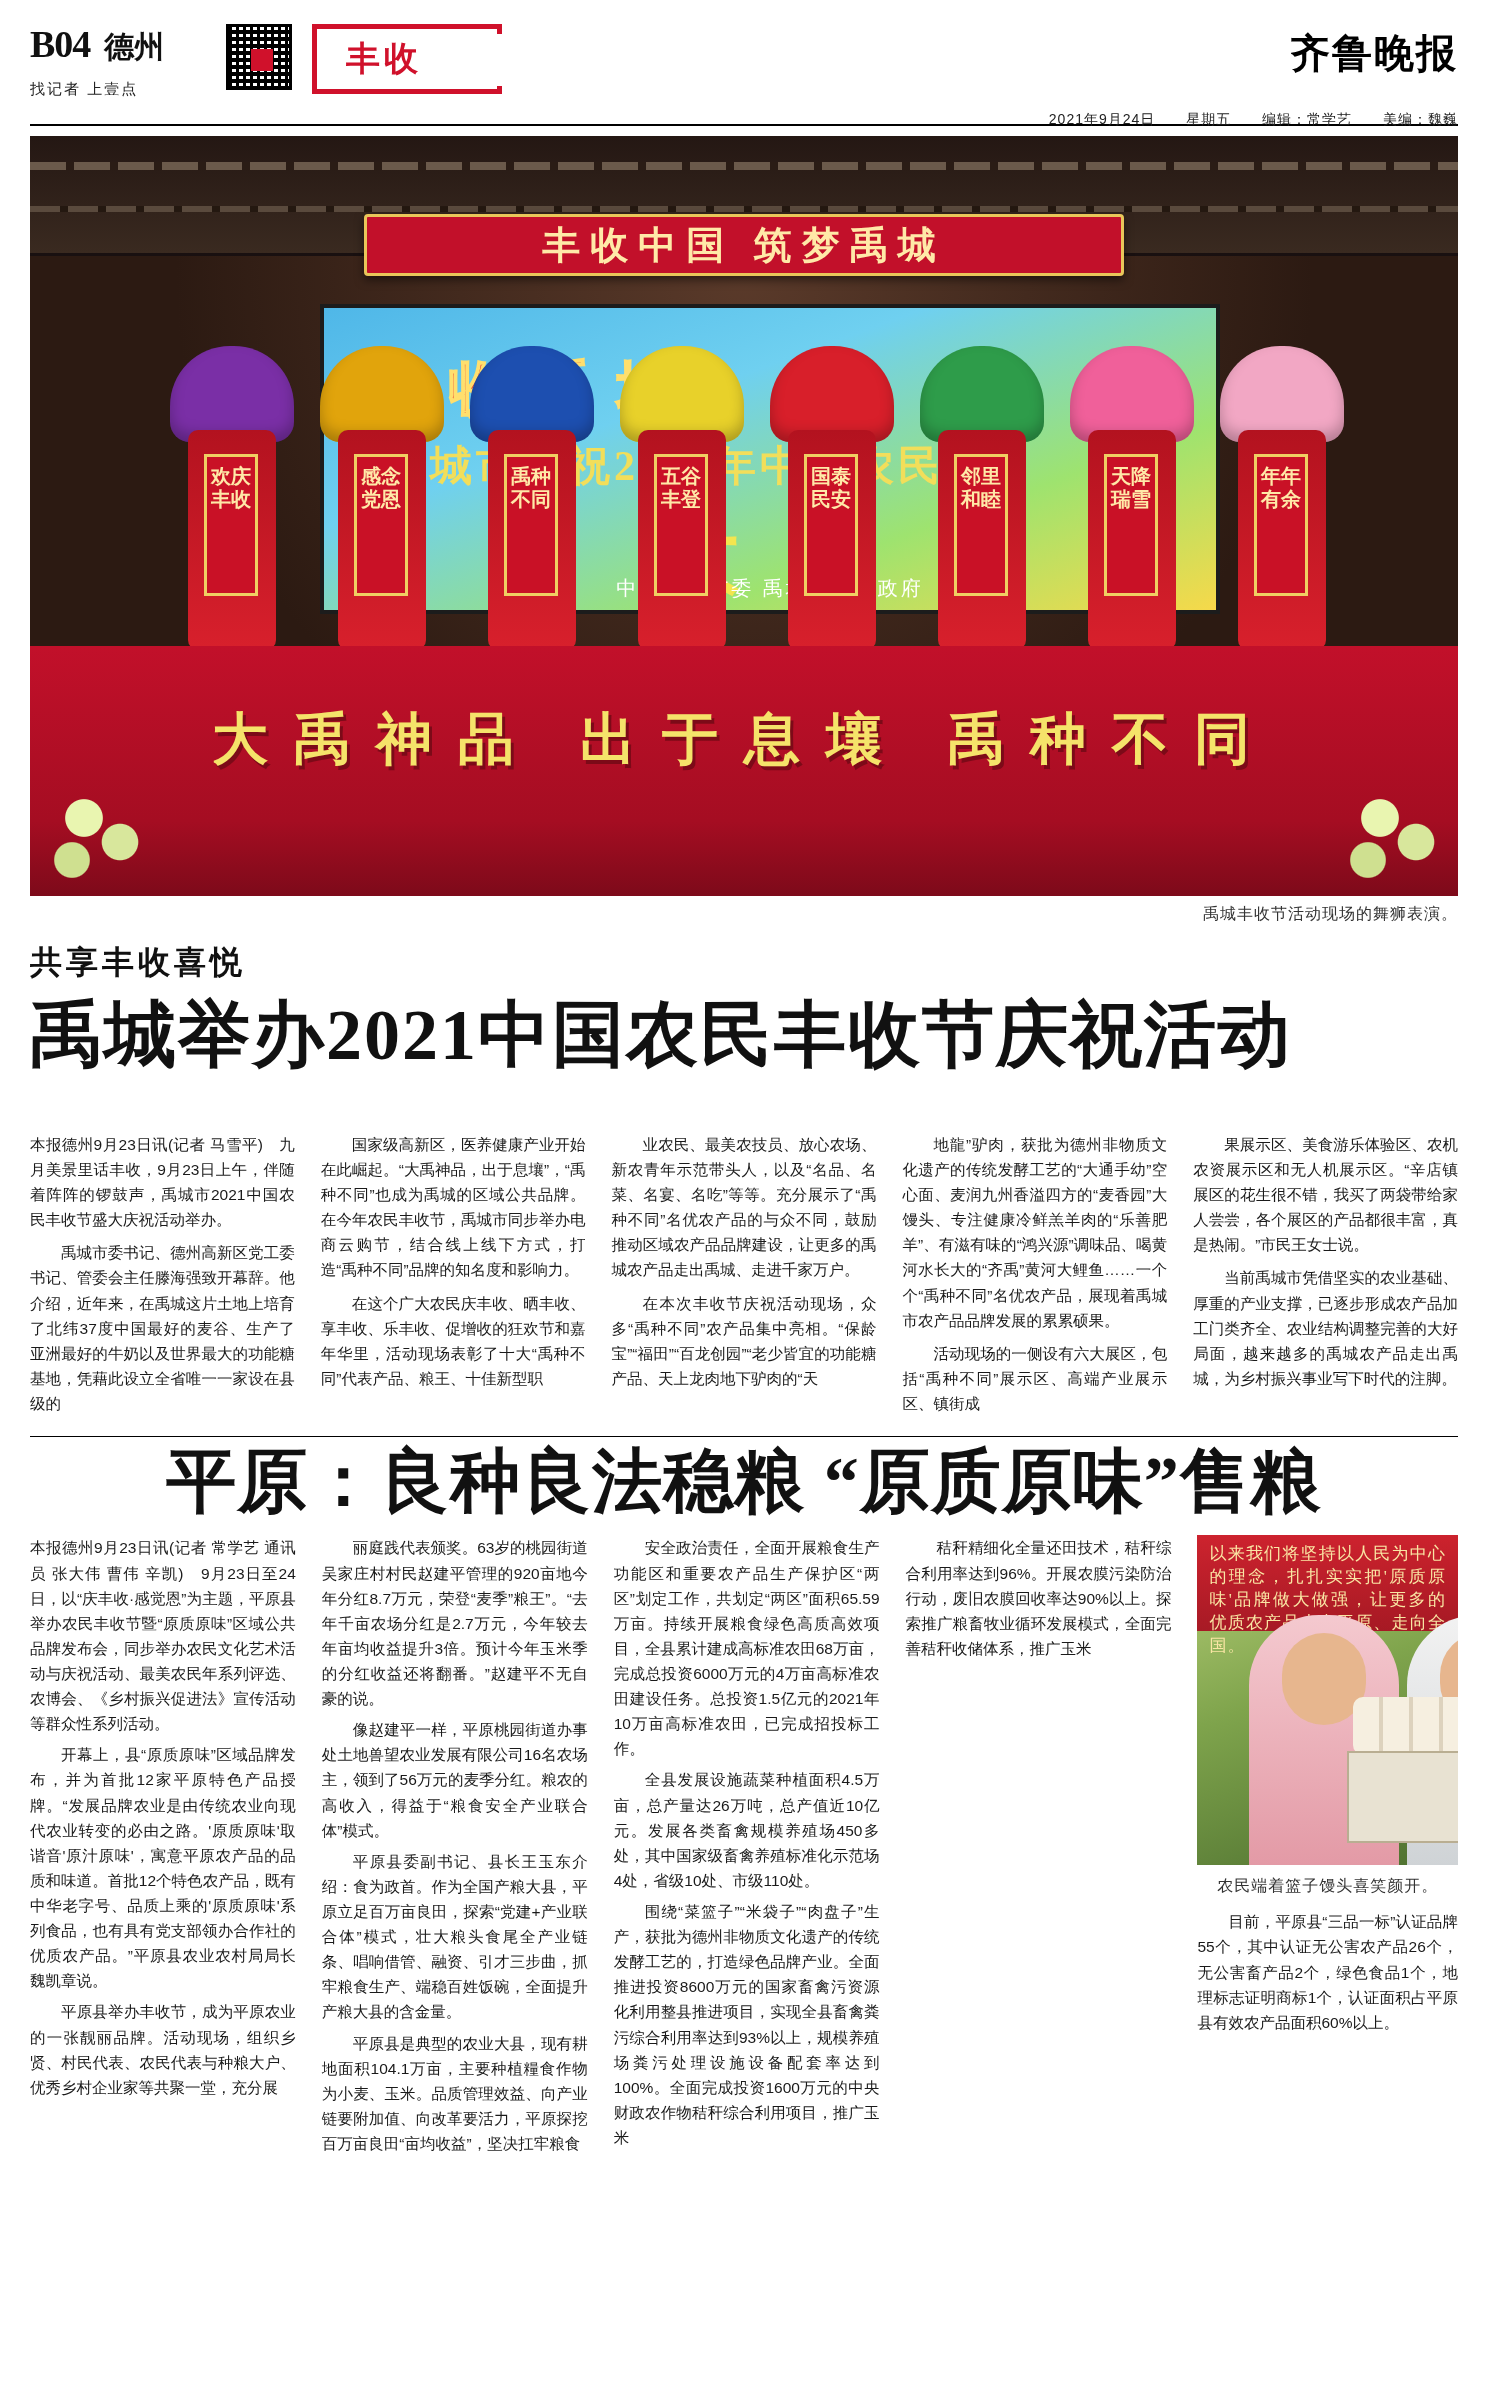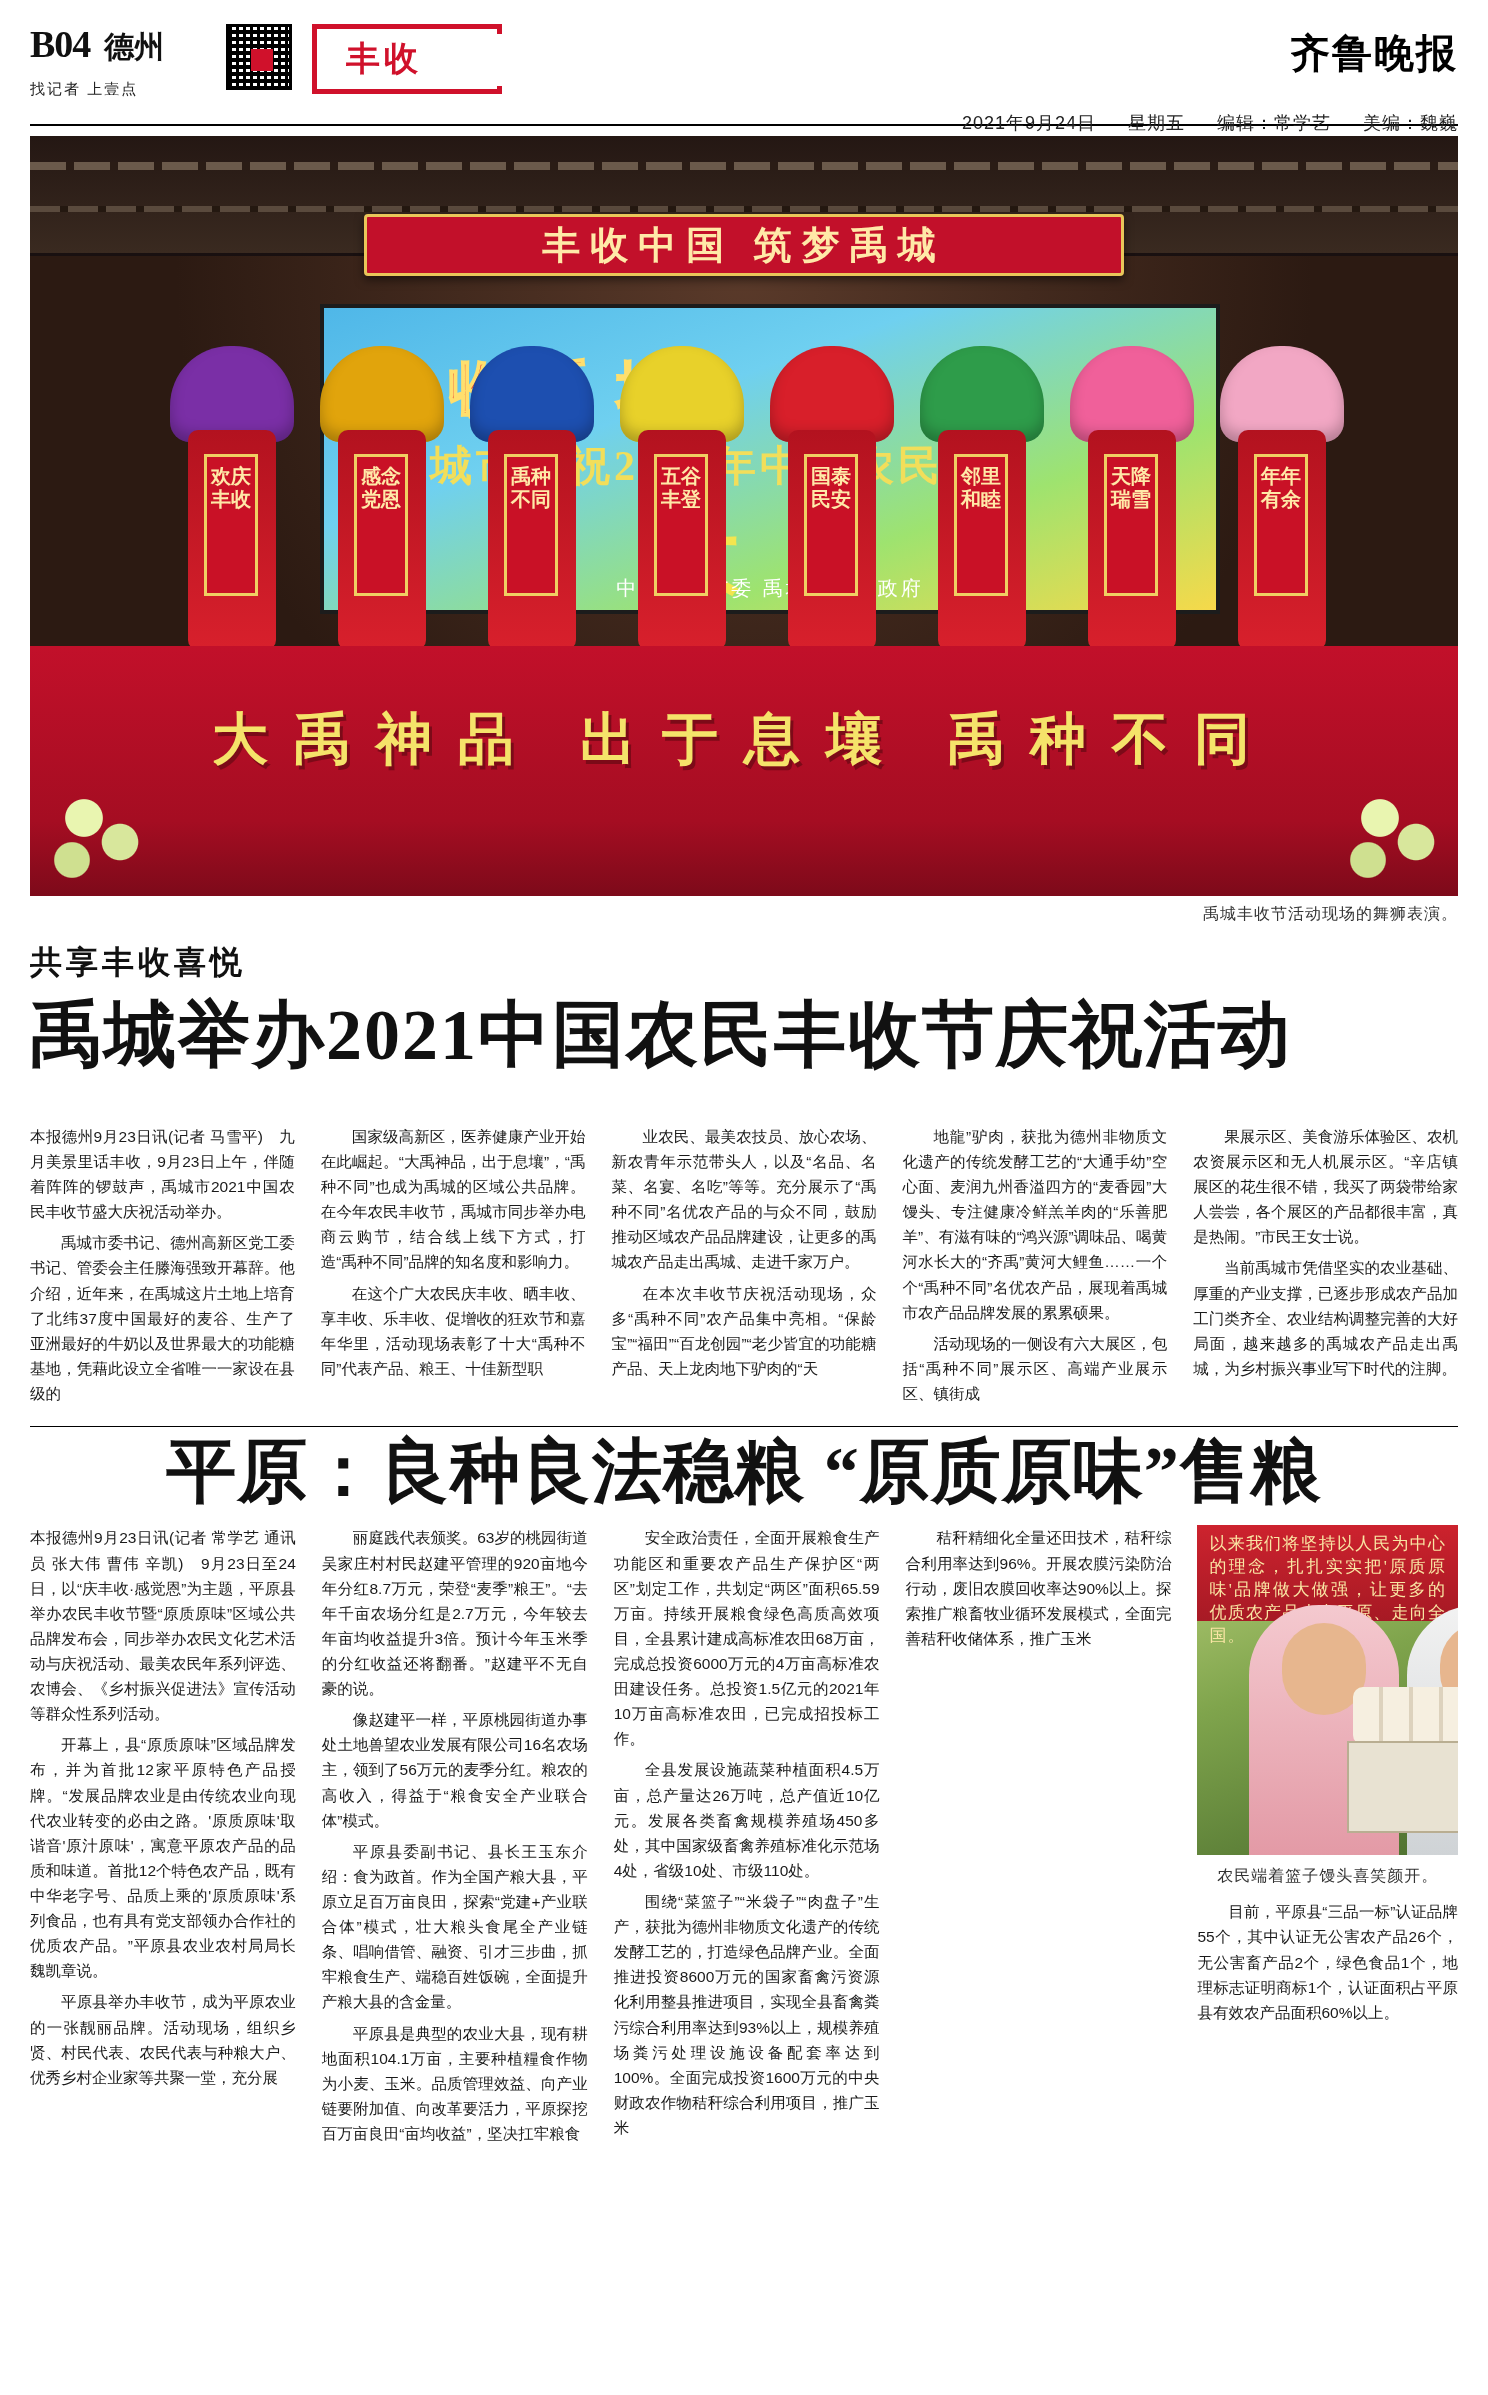--- a/index.html
+++ b/index.html
@@ -93,21 +93,21 @@
   }
   .logo {
     font-family: "Liberation Serif", serif;
     font-size: 40px;
     font-weight: bold;
     color: #000000;
     letter-spacing: 2px;
   }
   .mh-meta {
     margin-top: 30px;
-    font-size: 18px;
+    font-size: 14px;
     color: #222;
     letter-spacing: 1px;
   }
   .mh-meta span { margin-left: 26px; }
 
   .rule {
     border-top: 2px solid #000;
     margin-top: 6px;
   }
 
@@ -266,21 +266,21 @@
   .cols {
     margin-top: 14px;
     display: grid;
     grid-template-columns: repeat(5, 1fr);
     column-gap: 26px;
     font-size: 15.5px;
     line-height: 1.62;
     text-align: justify;
     color: #1a1a1a;
   }
-  .cols p { margin: 0 0 6px 0; text-indent: 2em; }
+  .cols p { margin: 8px 0 6px 0; text-indent: 2em; }
   .cols .lead { text-indent: 0; }
 
   .cols4 {
     margin-top: 14px;
     display: grid;
     grid-template-columns: repeat(4, 1fr) 0.98fr;
     column-gap: 26px;
     font-size: 15.5px;
     line-height: 1.62;
     text-align: justify;

